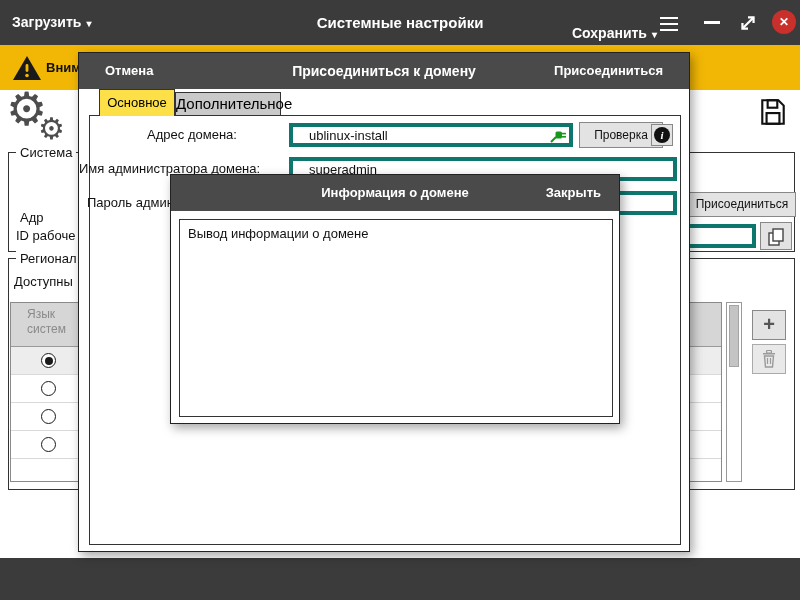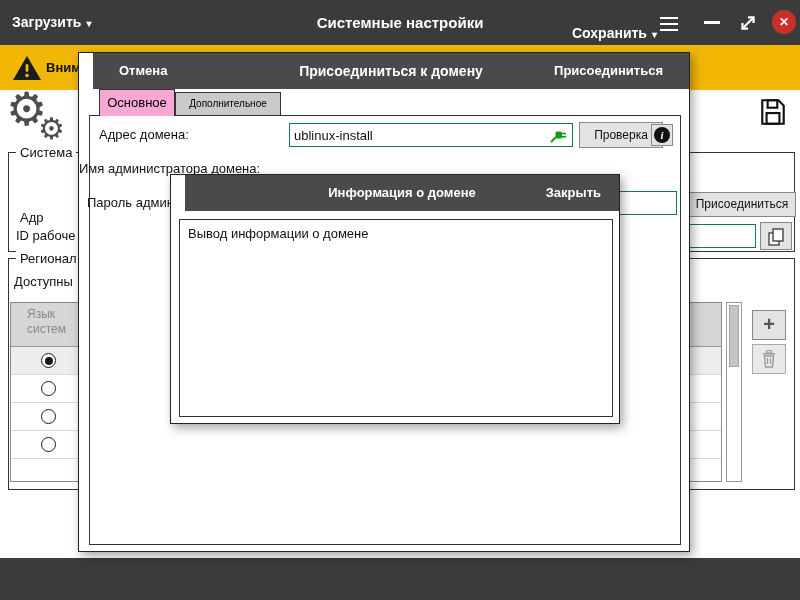--- a/index.html
+++ b/index.html
@@ -22,42 +22,42 @@
 
   .bottombar { left:0; top:558px; width:800px; height:42px; background:#3b3b3b; }
 
   
   .gear { color:#4d4d4d; line-height:1; }
   fieldset.grp { position:absolute; border:1px solid #333; background:transparent; }
   .legend { position:absolute; background:#fff; padding:0 4px; font-size:13px; color:#111; }
   .lbl { font-size:13px; color:#111; }
   .btn { background:#e3e3e3; border:1px solid #888; font-size:12px; color:#111;
          text-align:center; cursor:pointer; }
-  .input { background:#fff; border:1px solid #0f766e; font-size:13px; color:#111; padding:0 4px; }
+  .input { background:#fff; border:4px solid #0f766e; font-size:13px; color:#111; padding:0 16px; }
 
   .table-frame { border:1px solid #8a8a8a; background:#fff; }
   .table-header { background:#d6d6d6; border-bottom:1px solid #999; color:#8a8a8a;
                   font-size:12px; padding:4px 0 0 16px; line-height:15px; }
   .table-row { border-bottom:1px solid #d9d9d9; }
   .radio { width:15px; height:15px; border:1.6px solid #1a1a1a; border-radius:50%;
            background:#fff; position:absolute; left:30px; top:6px; }
   .radio.checked::after { content:""; position:absolute; inset:2.5px; background:#1a1a1a; border-radius:50%; }
   .scroll-track { background:#fff; border:1px solid #999; }
   .scroll-thumb { position:absolute; left:2px; right:2px; top:2px; height:62px; background:#c4c4c4; border:1px solid #a5a5a5; }
 
   
   .dialog { background:#fff; border:1px solid #222; box-shadow:3px 4px 10px rgba(0,0,0,.35); }
-  .dlg-header { position:absolute; left:14px; top:0; right:0; height:36px; background:#4a4a4a; }
+  .dlg-header { position:absolute; left:0; top:0; right:0; height:36px; background:#4a4a4a; }
   .dlg-h-text { color:#fff; font-size:13px; font-weight:700; line-height:36px; }
   .dlg-title { position:absolute; left:0; right:0; text-align:center; color:#fff;
                font-size:14px; font-weight:700; line-height:36px; }
-  .tab-active { background:#f9a8d4; border:1px solid #333; border-bottom:none; z-index:3;
+  .tab-active { background:#fde047; border:1px solid #333; border-bottom:none; z-index:3;
                 text-align:center; font-size:13px; line-height:26px; }
   .tab-inactive { background:#c9c9c9; border:1px solid #333; text-align:center;
-                  font-size:10px; line-height:22px; }
+                  font-size:15px; line-height:22px; }
   .content-box { border:1px solid #333; background:#fff; }
   .field-label { font-size:13px; color:#111; line-height:24px; }
   .info-circle { width:16px; height:16px; border-radius:50%; background:#111; color:#fff;
                  font-size:11px; font-weight:700; font-style:italic; text-align:center;
                  line-height:16px; font-family:"Liberation Serif", serif; }
   .textbox { border:1px solid #333; background:#fff; font-size:13px; color:#111; padding:6px 8px; }
 </style>
 </head>
 <body>
 
@@ -166,36 +166,37 @@
     <span class="abs dlg-h-text" style="left:26px;">Отмена</span>
     <span class="dlg-title">Присоединиться к домену</span>
     <span class="abs dlg-h-text" style="right:26px;">Присоединиться</span>
   </div>
 
   <div class="abs tab-active" style="left:20px;top:36px;width:76px;height:27px;">Основное</div>
   <div class="abs tab-inactive" style="left:96px;top:39px;width:106px;height:24px;">Дополнительное</div>
 
   <div class="abs content-box" style="left:10px;top:62px;width:592px;height:430px;"></div>
 
-  <div class="abs field-label" style="left:20px;top:70px;width:186px;text-align:left;">Адрес домена:</div>
+  <div class="abs field-label" style="left:20px;top:70px;width:186px;text-align:center;">Адрес домена:</div>
   <input class="abs input" style="left: 210px; top: 70px; width: 284px; height: 24px;" value="ublinux-install">
   <div class="abs" style="left:470px;top:73px;">
     <svg width="18" height="18" viewBox="0 0 18 18">
       <path d="M2 16 C4.5 13.5 5 13 7 11" fill="none" stroke="#18981b" stroke-width="2"></path>
       <rect x="6.5" y="5.5" width="6.5" height="7" rx="1.5" fill="#18981b"></rect>
       <rect x="13" y="6.8" width="4" height="1.6" fill="#18981b"></rect>
       <rect x="13" y="10" width="4" height="1.6" fill="#18981b"></rect>
     </svg>
   </div>
   <div class="abs btn" style="left:500px;top:69px;width:84px;height:26px;line-height:24px;font-size:12px;">Проверка</div>
   <div class="abs btn" style="left:572px;top:71px;width:22px;height:22px;padding-top:2px;">
     <div class="info-circle" style="margin:0 auto;">i</div>
   </div>
 
   <div class="abs field-label" style="left:0px;top:104px;width:206px;text-align:left;">Имя администратора домена:</div>
+  <input class="abs input" style="left: 210px; top: 104px; width: 388px; height: 24px;" value="superadmin">
 
   <div class="abs field-label" style="left:8px;top:138px;white-space:nowrap;">Пароль админ</div>
   <input class="abs input" style="left: 210px; top: 138px; width: 388px; height: 24px;" value="">
 </div>
 
 <div class="abs dialog" style="left:170px;top:174px;width:450px;height:250px;z-index:20;">
   <div class="dlg-header">
     <span class="dlg-title" style="font-size:13px;">Информация о домене</span>
     <span class="abs dlg-h-text" style="right:18px;">Закрыть</span>
   </div>

